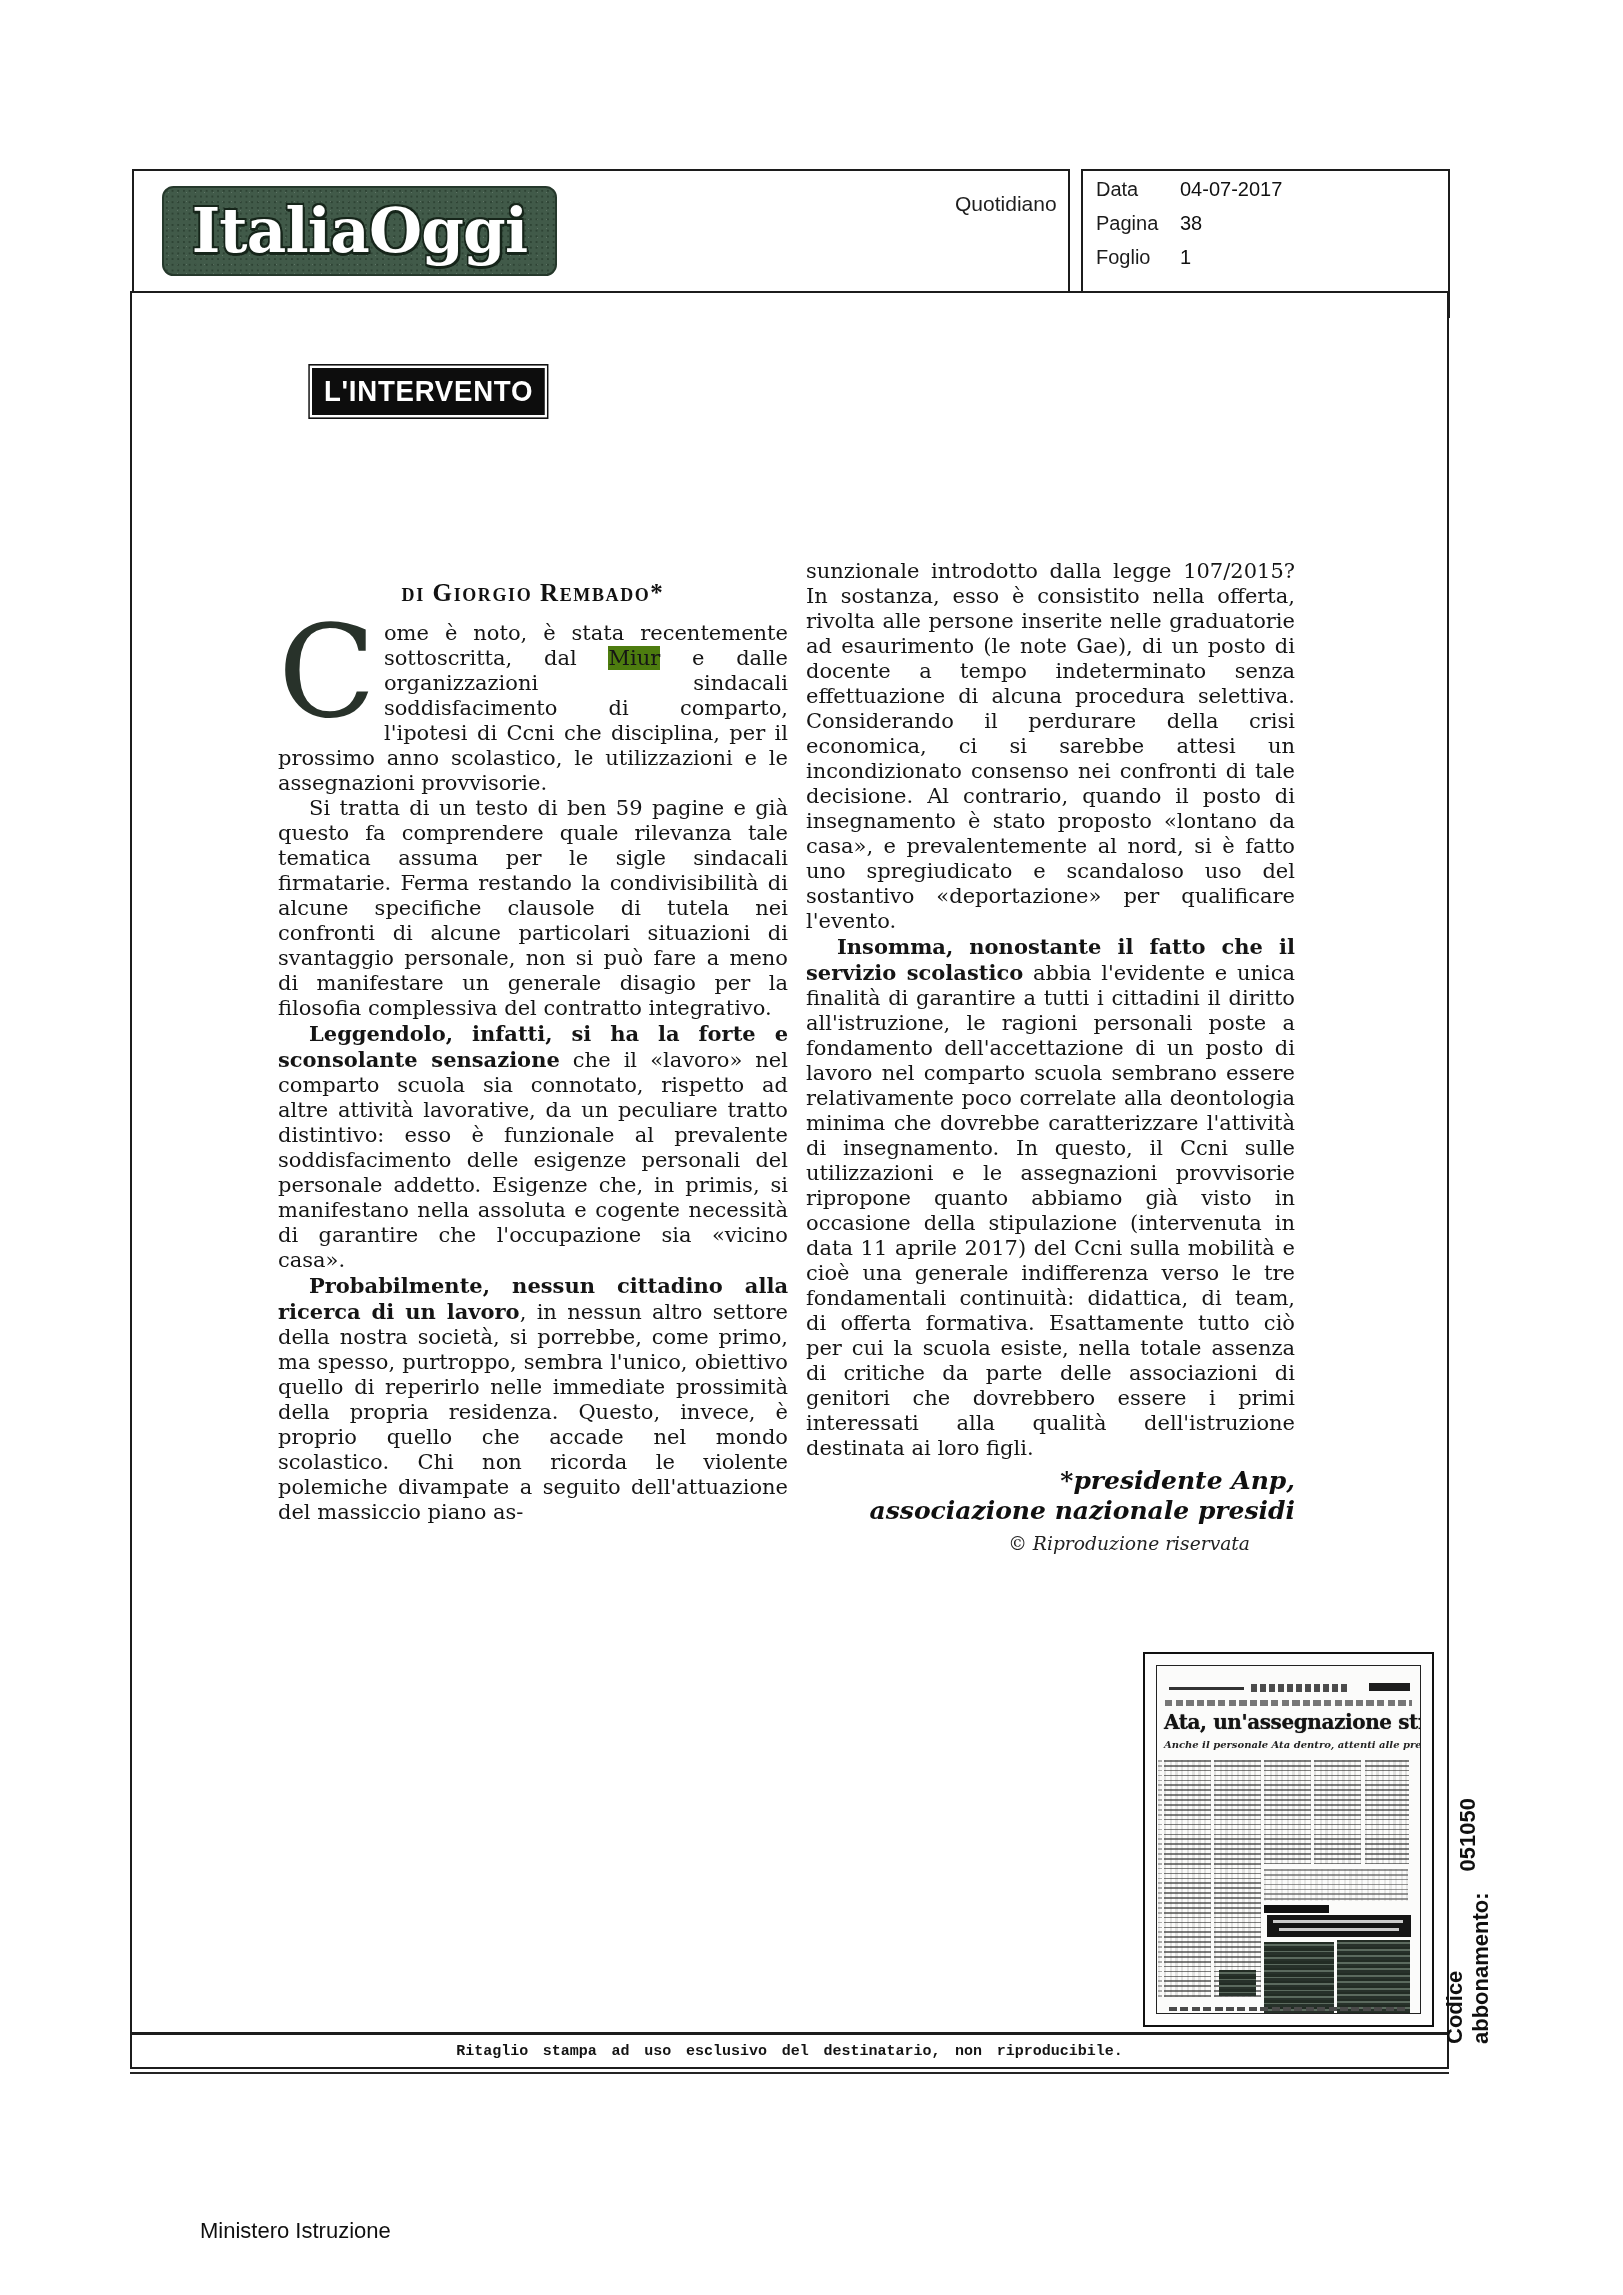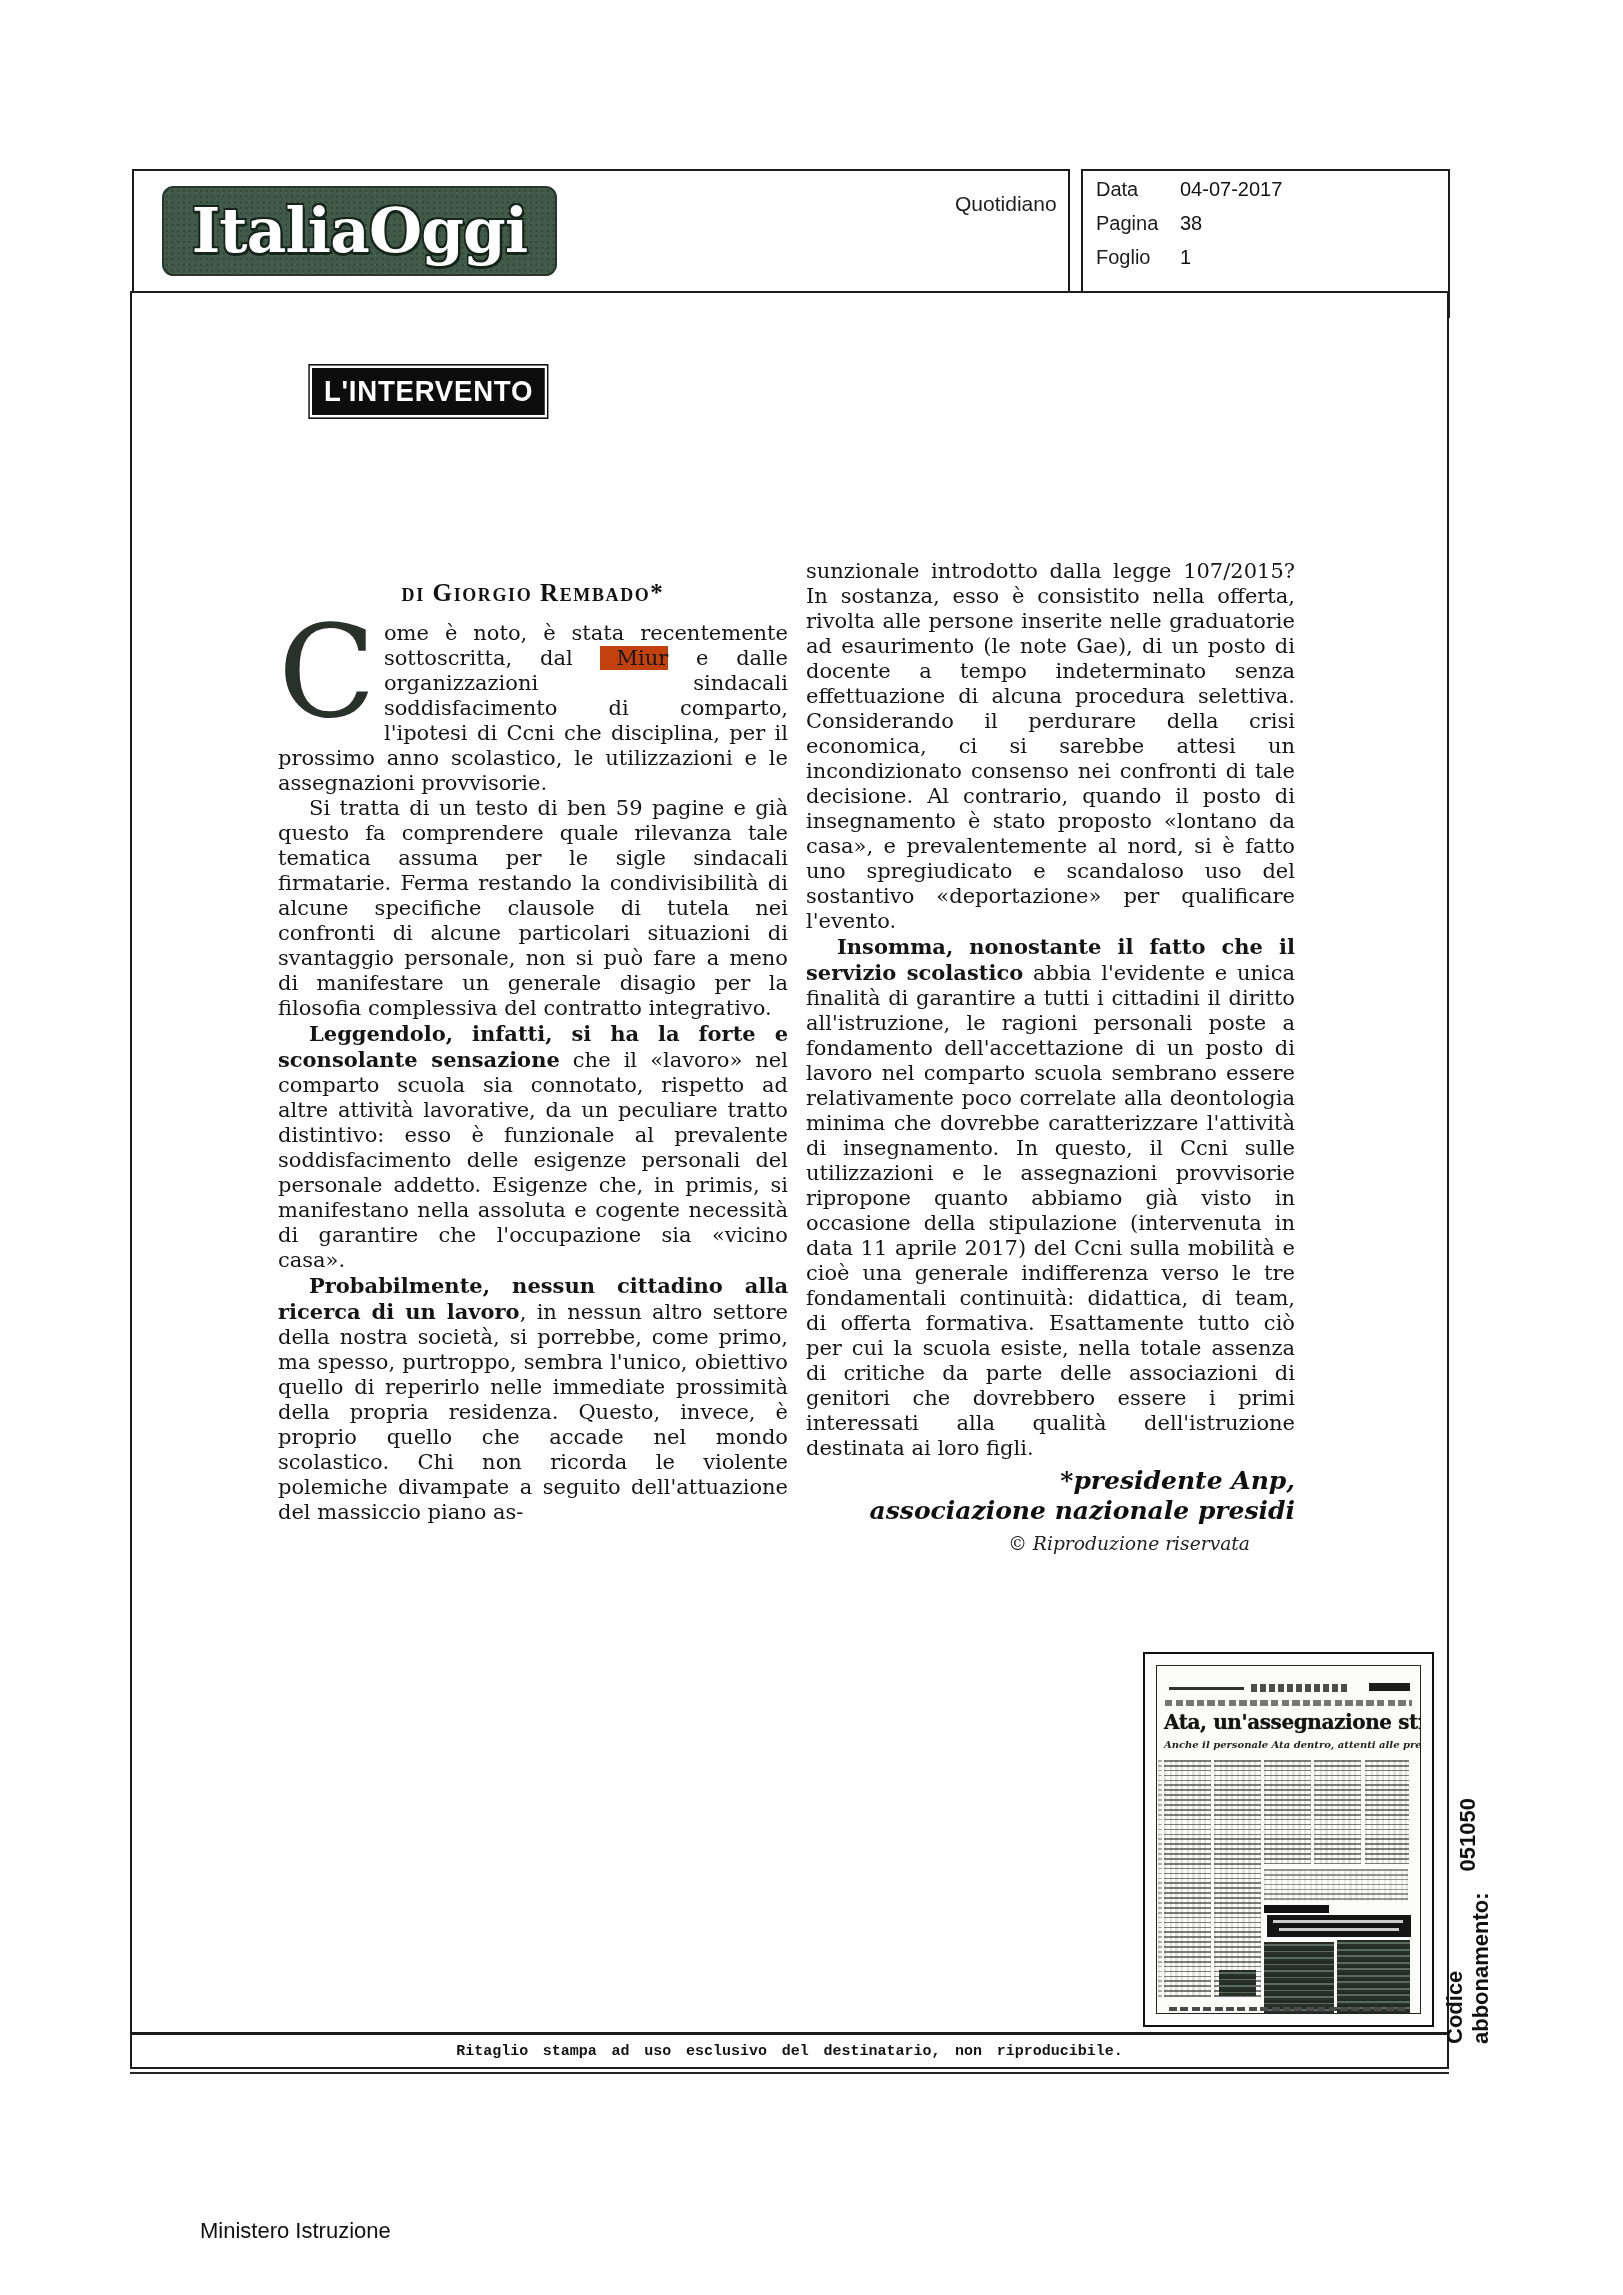--- a/index.html
+++ b/index.html
@@ -31,21 +31,21 @@
          font-style:italic;font-weight:bold;font-size:52px;line-height:88px;color:#101010;letter-spacing:-0.8px;}
   .byline{position:absolute;left:146px;top:286px;width:510px;text-align:center;
           font-variant:small-caps;font-weight:bold;font-size:25px;letter-spacing:1.6px;color:#121212;font-family:Liberation Serif, serif;}
 
   .col{position:absolute;text-align:justify;font-size:21px;line-height:25px;color:#151515;hyphens:auto;-webkit-hyphens:auto;}
   .col-left{left:146px;top:328px;width:510px;font-size:21px;}
   .col-right{left:674px;top:266px;width:489px;font-size:21px;}
   .col p{margin:0;}
   .col p.indent{text-indent:31px;}
   .dropcap{float:left;font-size:128px;line-height:97px;height:99px;padding:1.6px 8px 0 0;color:#28322a;font-weight:normal;}
-  .hl{background:#c2410c;padding-left:16px;}
+  .hl{background:#4d7c0f;}
   b.lead{font-weight:bold;}
   .signature{margin-top:4.9px;text-align:right;font-weight:bold;font-style:italic;font-size:25px;line-height:30px;color:#101010;}
   .copyright{text-align:right;padding-right:45px;font-style:italic;font-size:18.7px;margin-top:4.9px;color:#222;}
 
   
   .thumb{position:absolute;left:1011px;top:1359px;width:291px;height:375px;border:2.4px solid #101010;box-sizing:border-box;background:#fdfdfd;}
   .thumb-page{position:absolute;left:11.4px;top:11.4px;right:11.4px;bottom:11.4px;border:1.6px solid #222;background:#fbfbfa;overflow:hidden;}
   .mast-line{position:absolute;left:11.4px;top:21px;width:75px;height:2.4px;background:#333;filter:blur(0.2px);}
   .mast-words{position:absolute;left:94px;top:18px;width:96px;height:7.3px;
         background:repeating-linear-gradient(to right,#4c4c4c 0 5.7px,transparent 5.7px 9px);filter:blur(0.5px);}

